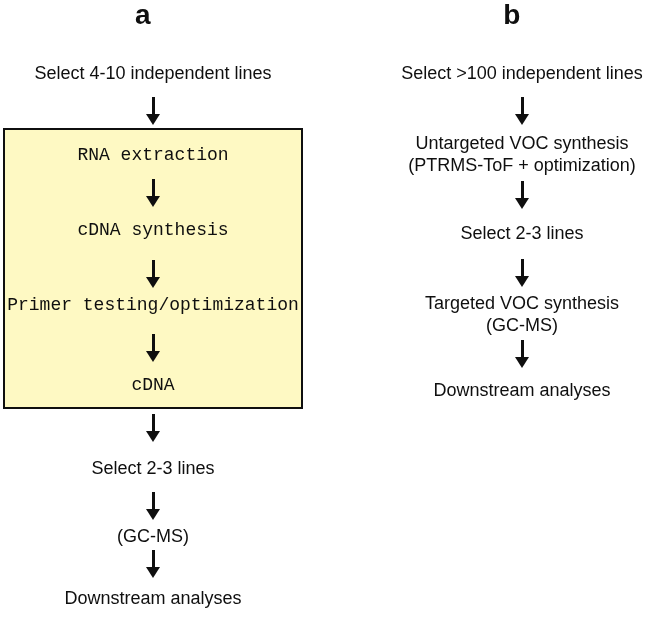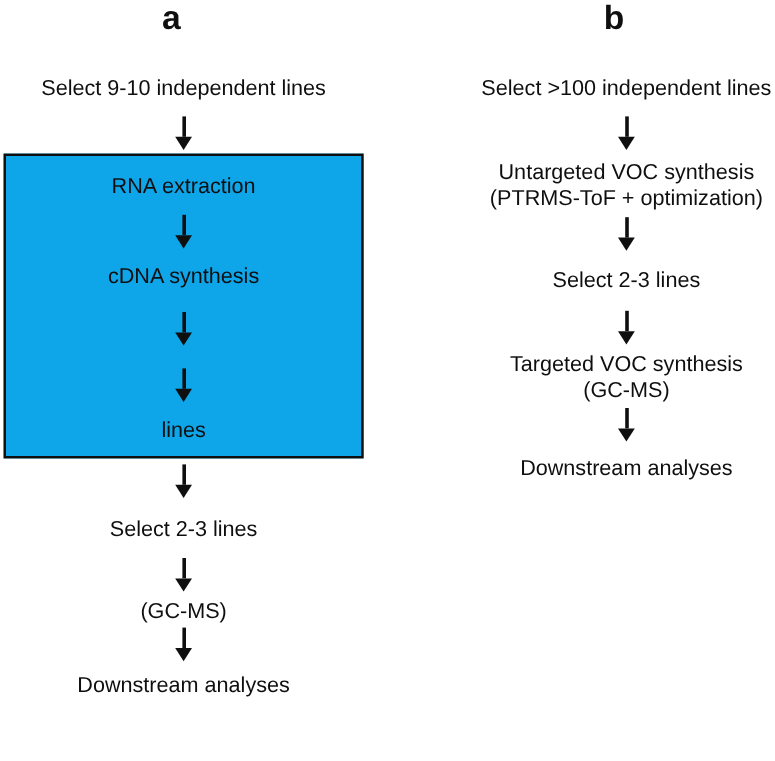--- a/index.html
+++ b/index.html
@@ -22,37 +22,38 @@
   .arrow { display:flex; flex-direction:column; align-items:center; height:28px; flex-shrink:0; }
   .arrow .stem { width:3px; height:17px; background:#0f0f0f; }
   .arrow .head {
     width:0; height:0;
     border-left:7px solid transparent;
     border-right:7px solid transparent;
     border-top:11px solid #0f0f0f;
   }
   .flow-box {
     margin-top:3px; width:300px;
-    border:2px solid #0f0f0f; background:#0ea5e9;
+    border:2px solid #0f0f0f; background:#fef9c3;
     display:flex; flex-direction:column; align-items:center;
     padding:15px 0 12px 0;
+    font-family:Liberation Mono, monospace;
   }
   .mt3{margin-top:3px}.mt4{margin-top:4px}.mt5{margin-top:5px}.mt7{margin-top:7px}
   .mt10{margin-top:10px}.mt12{margin-top:12px}.mt13{margin-top:13px}.mt14{margin-top:14px}
   .mt16{margin-top:16px}.mt19{margin-top:19px}.mt20{margin-top:20px}.mt33{margin-top:33px}
 </style>
 </head>
 <body>
 
 <div class="figure">
 
   <section class="panel" id="panel-a">
     <div class="panel-label">a</div>
 
-    <div class="node mt33">Select 9-10 independent lines</div>
+    <div class="node mt33">Select 4-10 independent lines</div>
 
     <div class="arrow mt14">
       <span class="stem"></span>
       <span class="head"></span>
     </div>
 
     <div class="flow-box">
       <div class="node">RNA extraction</div>
 
       <div class="arrow mt14">
@@ -60,27 +61,28 @@
         <span class="head"></span>
       </div>
 
       <div class="node mt13">cDNA synthesis</div>
 
       <div class="arrow mt20">
         <span class="stem"></span>
         <span class="head"></span>
       </div>
 
+      <div class="node mt7">Primer testing/optimization</div>
 
       <div class="arrow mt19">
         <span class="stem"></span>
         <span class="head"></span>
       </div>
 
-      <div class="node mt13">lines</div>
+      <div class="node mt13">cDNA</div>
     </div>
 
     <div class="arrow mt5">
       <span class="stem"></span>
       <span class="head"></span>
     </div>
 
     <div class="node mt16">Select 2-3 lines</div>
 
     <div class="arrow mt14">

